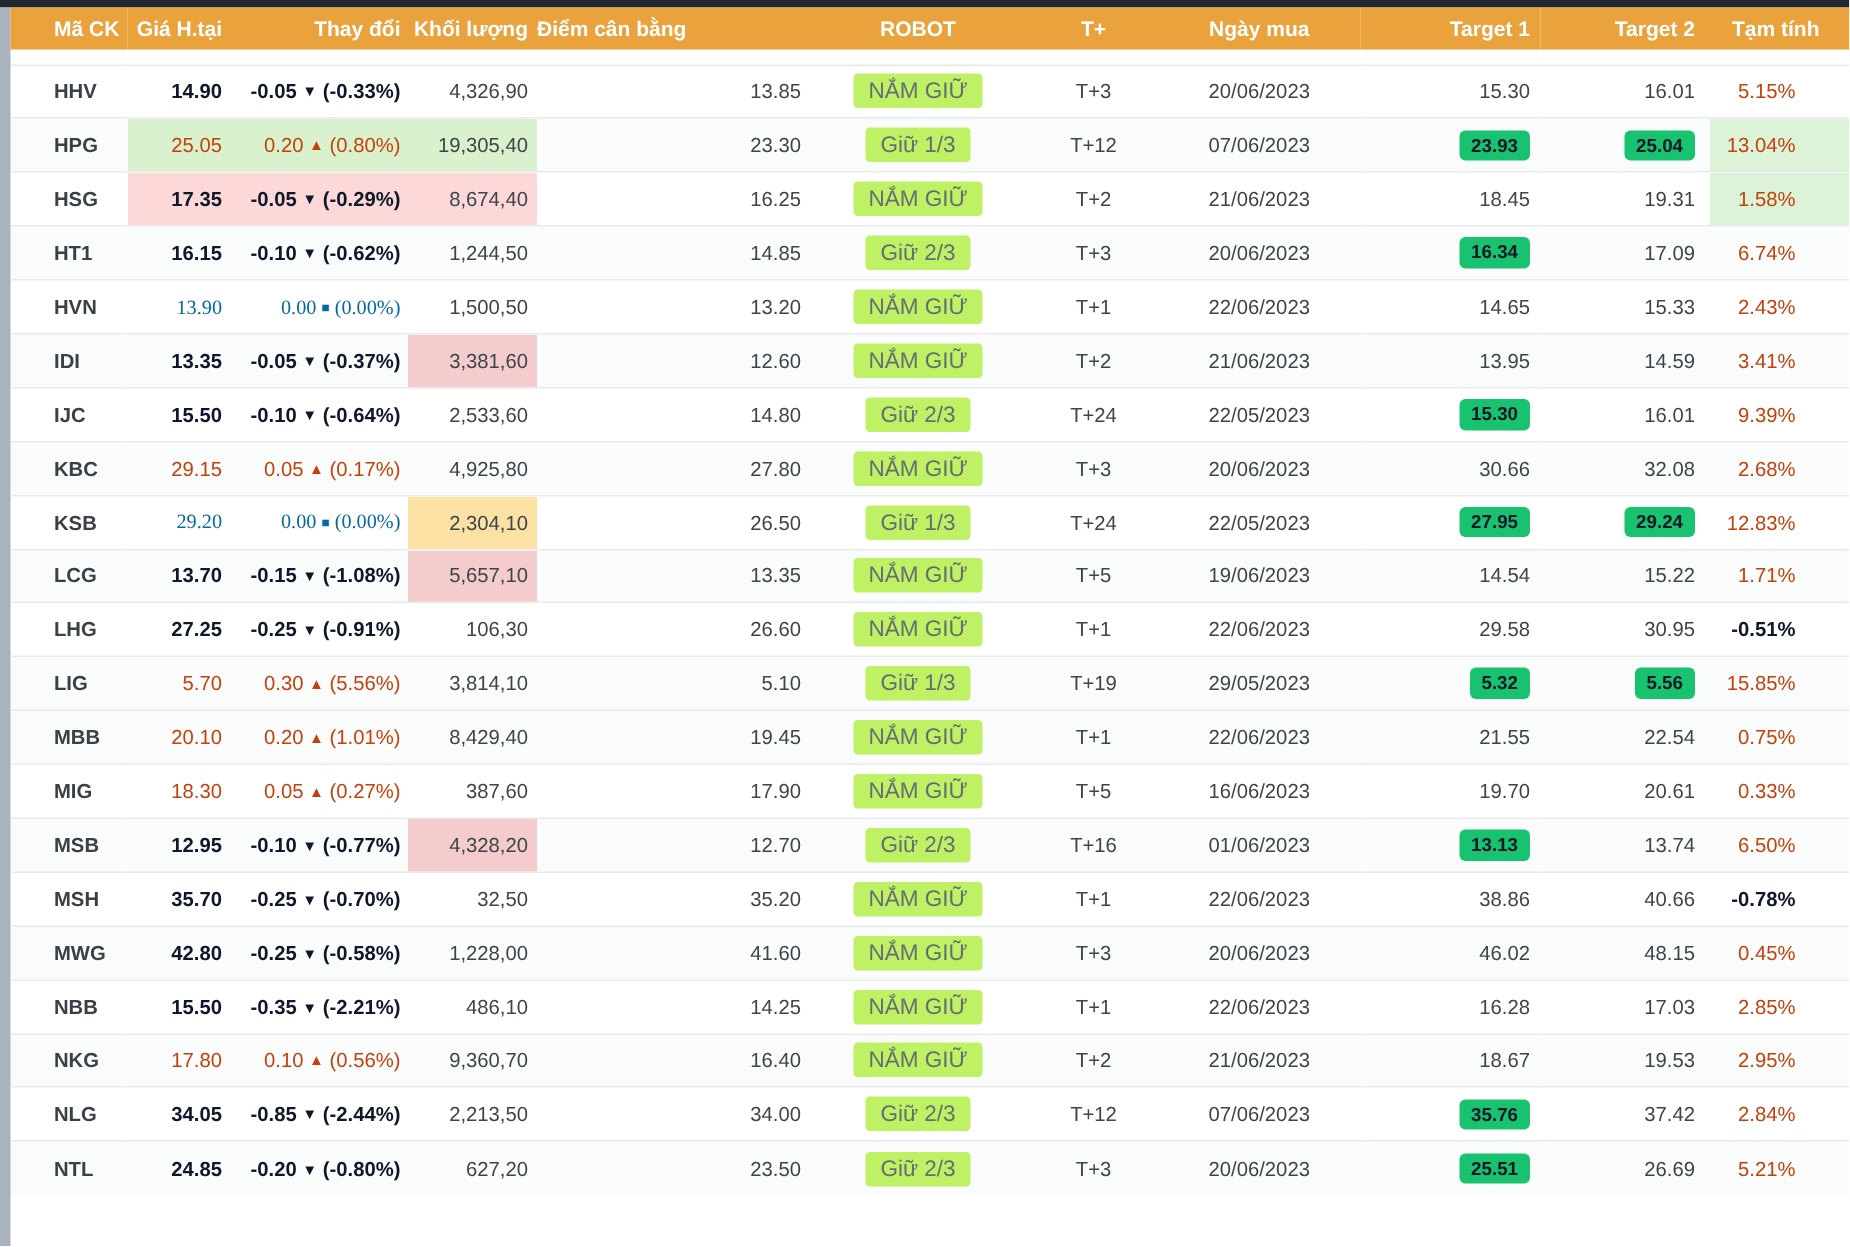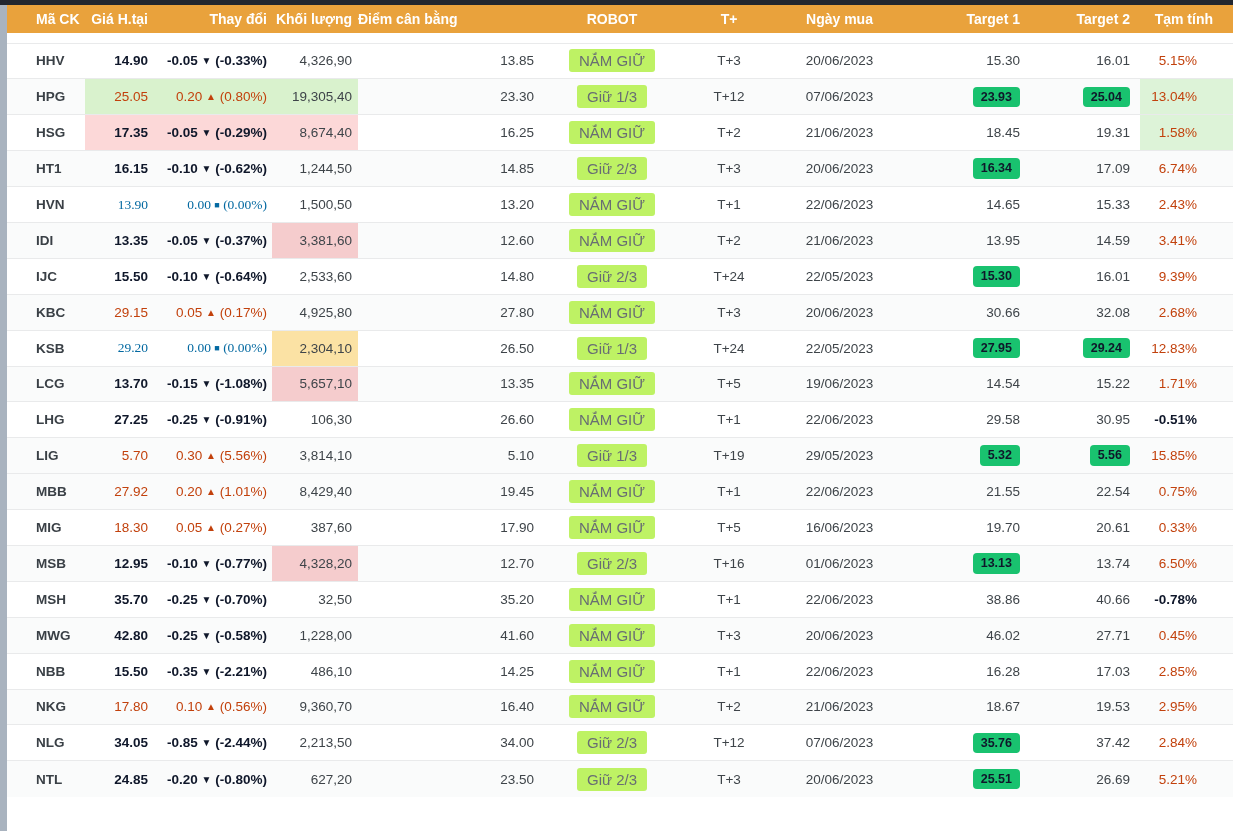--- a/index.html
+++ b/index.html
@@ -232,21 +232,21 @@
           <td class="num bal">5.10</td>
           <td class="robot-c"><span class="robot">Giữ 1/3</span></td>
           <td class="tplus">T+19</td>
           <td class="date">29/05/2023</td>
           <td class="t1"><span class="tbadge">5.32</span></td>
           <td class="t2"><span class="tbadge">5.56</span></td>
           <td class="num prov up">15.85%</td>
         </tr>
         <tr class="stripe">
           <td class="code">MBB</td>
-          <td class="num price up">27.92</td>
+          <td class="num price up">20.10</td>
           <td class="num change up"><span>0.20 </span><span class="arr">▲</span><span> (1.01%)</span></td>
           <td class="num vol">8,429,40</td>
           <td class="num bal">19.45</td>
           <td class="robot-c"><span class="robot">NẮM GIỮ</span></td>
           <td class="tplus">T+1</td>
           <td class="date">22/06/2023</td>
           <td class="t1">21.55</td>
           <td class="t2">22.54</td>
           <td class="num prov up">0.75%</td>
         </tr>
@@ -292,21 +292,21 @@
         <tr class="stripe">
           <td class="code">MWG</td>
           <td class="num price down">42.80</td>
           <td class="num change down"><span>-0.25 </span><span class="arr">▼</span><span> (-0.58%)</span></td>
           <td class="num vol">1,228,00</td>
           <td class="num bal">41.60</td>
           <td class="robot-c"><span class="robot">NẮM GIỮ</span></td>
           <td class="tplus">T+3</td>
           <td class="date">20/06/2023</td>
           <td class="t1">46.02</td>
-          <td class="t2">27.71</td>
+          <td class="t2">48.15</td>
           <td class="num prov up">0.45%</td>
         </tr>
         <tr>
           <td class="code">NBB</td>
           <td class="num price down">15.50</td>
           <td class="num change down"><span>-0.35 </span><span class="arr">▼</span><span> (-2.21%)</span></td>
           <td class="num vol">486,10</td>
           <td class="num bal">14.25</td>
           <td class="robot-c"><span class="robot">NẮM GIỮ</span></td>
           <td class="tplus">T+1</td>

